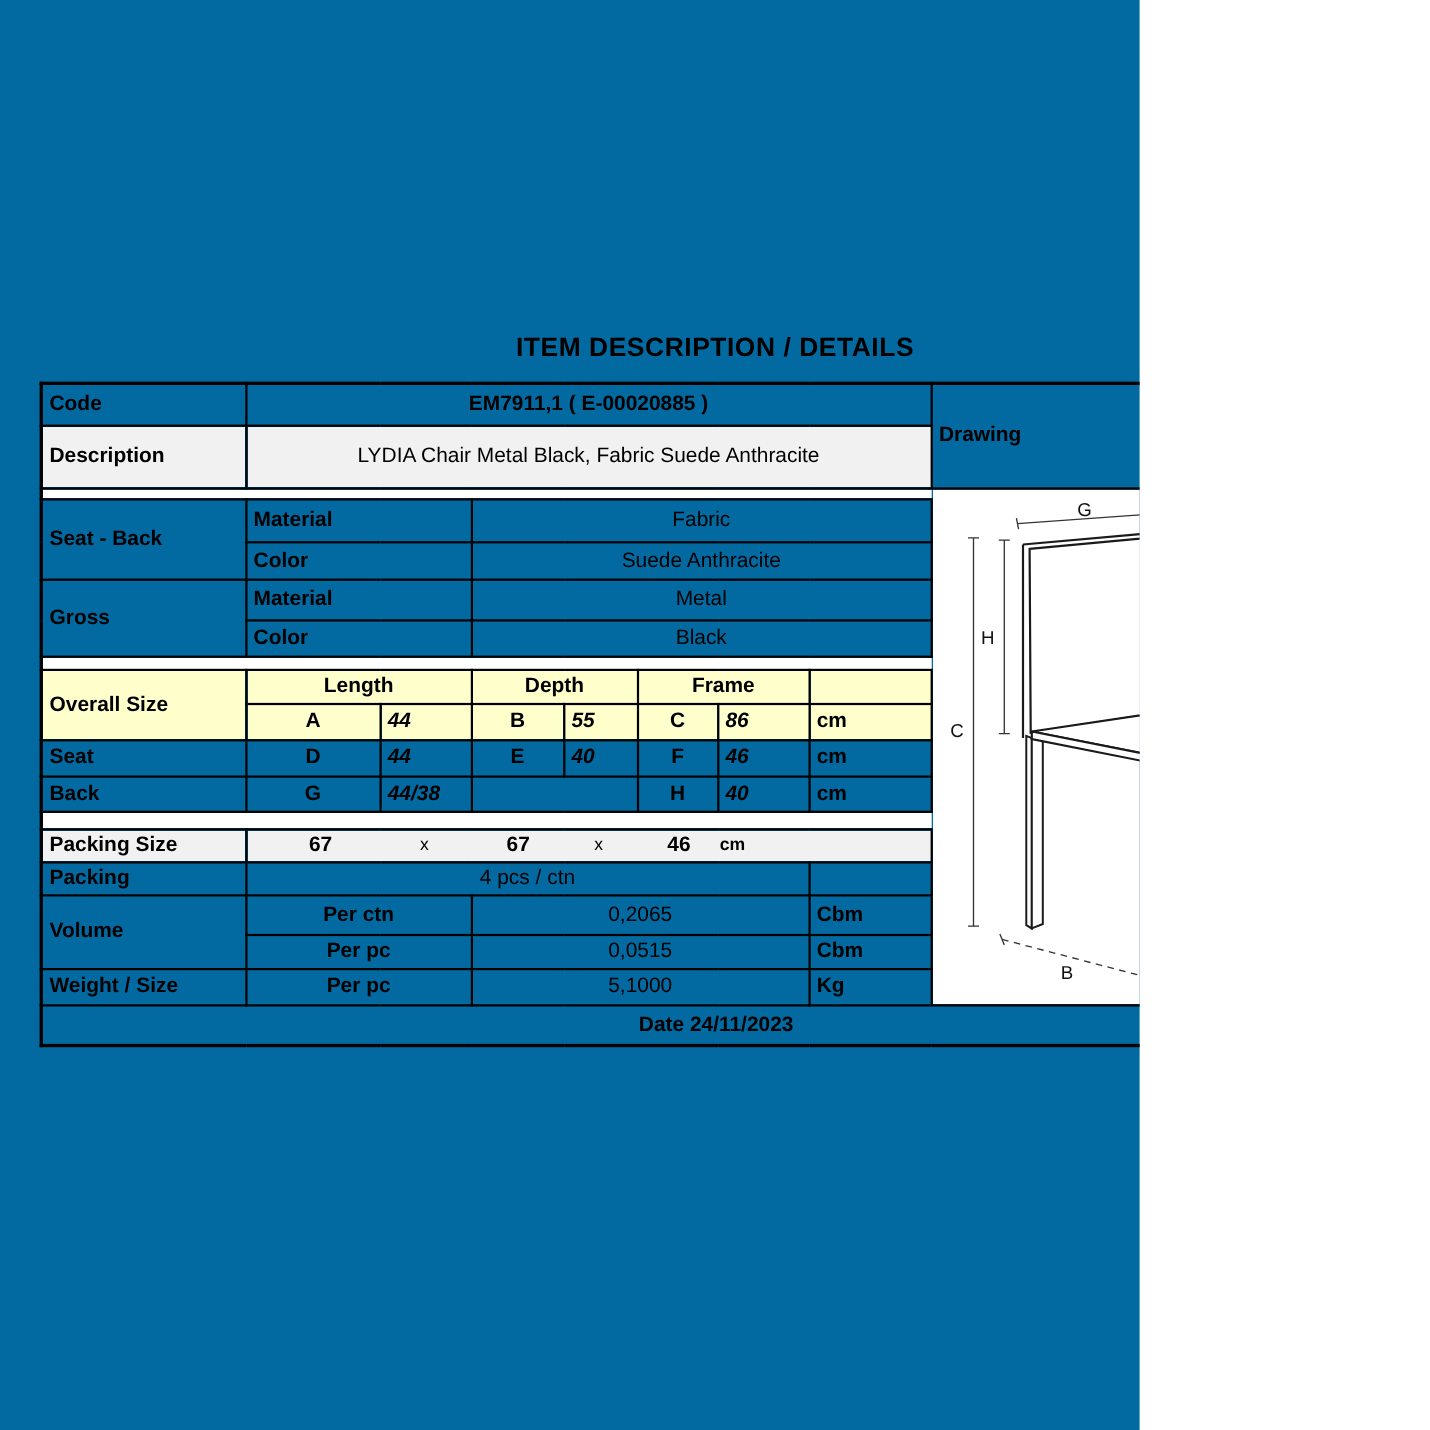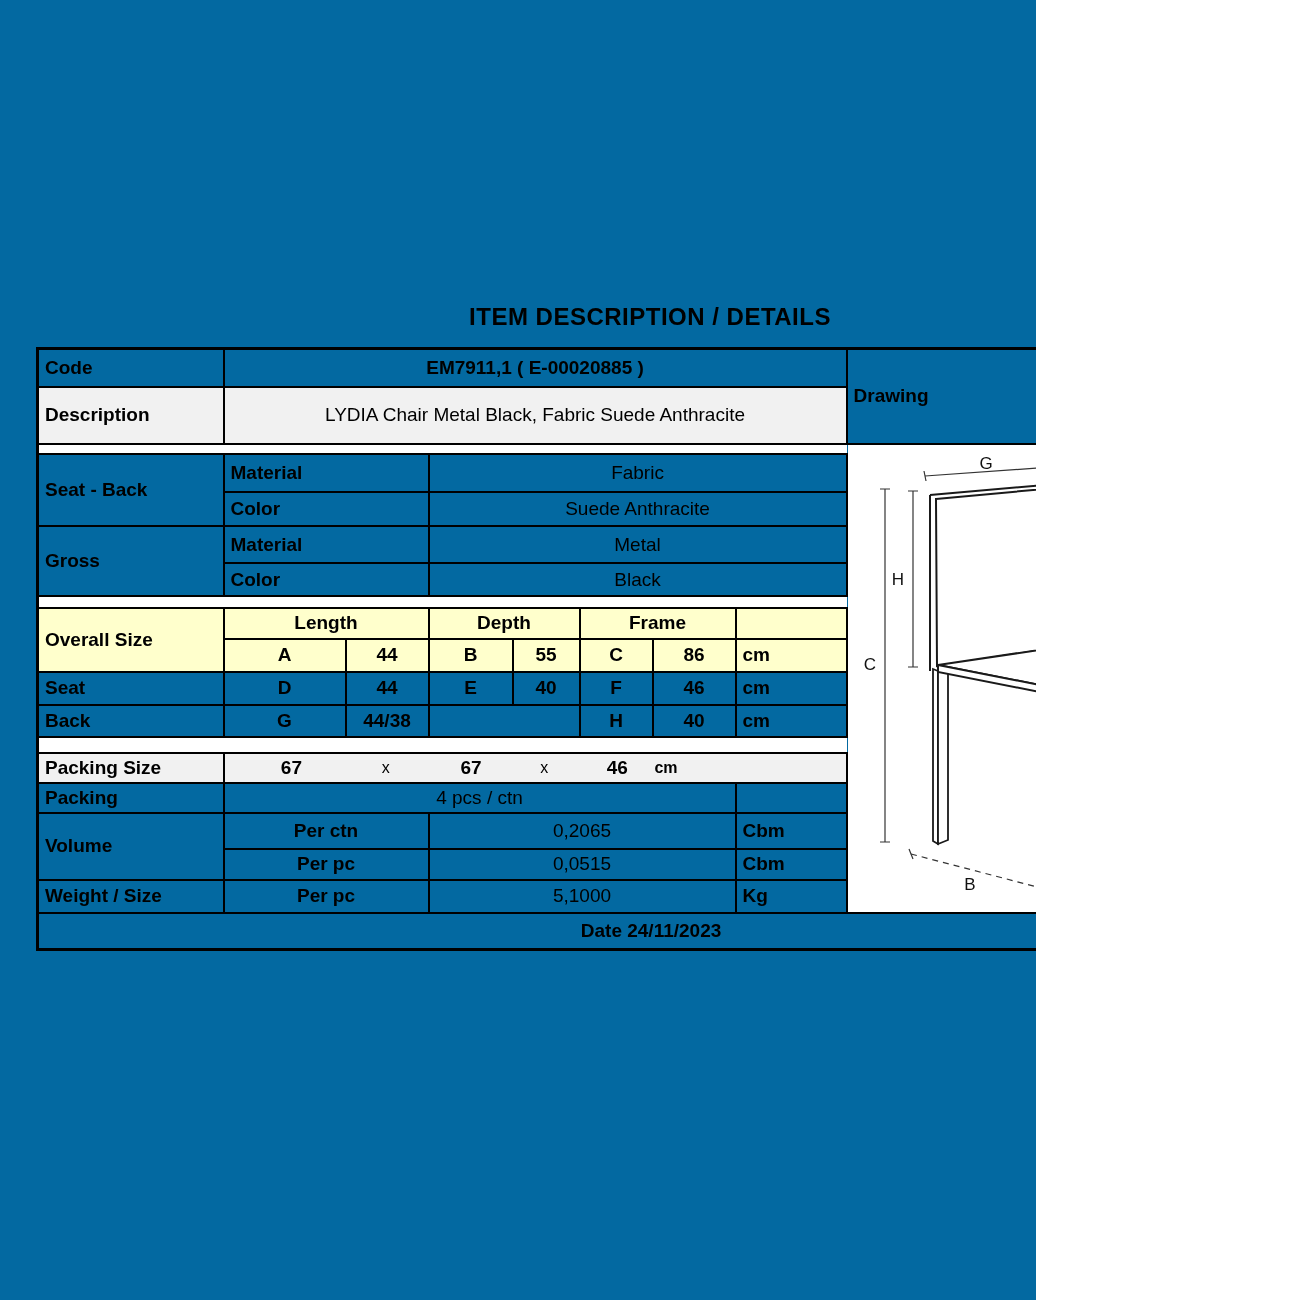--- a/index.html
+++ b/index.html
@@ -9,21 +9,21 @@
          font-size:24px;font-weight:bold;letter-spacing:0.5px;}
   table.spec{position:absolute;left:36px;top:347px;width:1227px;
              border-collapse:collapse;table-layout:fixed;border:3px solid #000;}
   table.spec td{border:2px solid #000;padding:0 6px;vertical-align:middle;
                 font-size:19px;overflow:hidden;white-space:nowrap;}
   td.lbl{font-weight:bold;font-size:20px;text-align:left;padding-left:5px;}
   td.sublbl{font-weight:bold;font-size:17px;text-align:left;border-radius:19px;}
   td.val{text-align:center;}
   td.bigbold{font-weight:bold;font-size:20px;text-align:center;}
   td.szk{font-weight:bold;font-size:20px;text-align:center;}
-  td.szv{font-weight:bold;font-size:20px;text-align:center;}
+  td.szv{font-weight:bold;font-size:20px;font-style:italic;}
   td.unit{font-weight:bold;font-size:16px;text-align:left;}
   td.subc{font-weight:bold;font-size:16px;text-align:center;}
   td.num{font-size:19px;text-align:center;}
   tr.gray td{background:#F1F1F1;}
   tr.yellow td{background:#FFFFCC;}
   td.ylbl{background:#FFFFCC;}
   tr.sep td{border-left:none;border-right:none;background:#fff;padding:0;}
   td.drawhead{text-align:left;font-weight:bold;font-size:20px;vertical-align:middle;}
   td.drawcell{padding:0;vertical-align:top;}
   td.datecell{text-align:center;font-weight:bold;font-size:17px;height:34px;}

